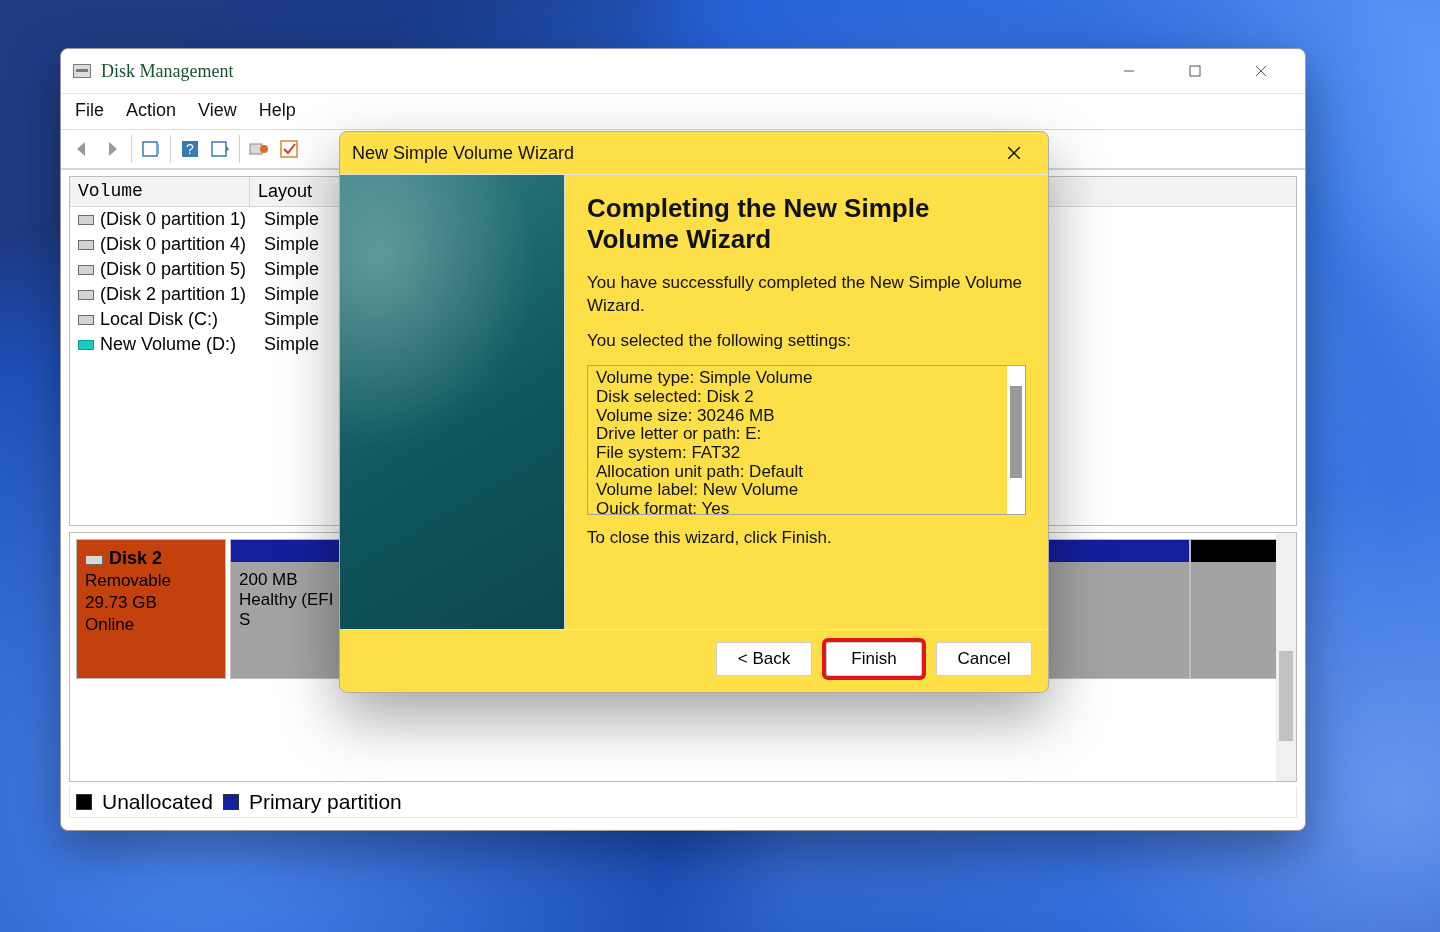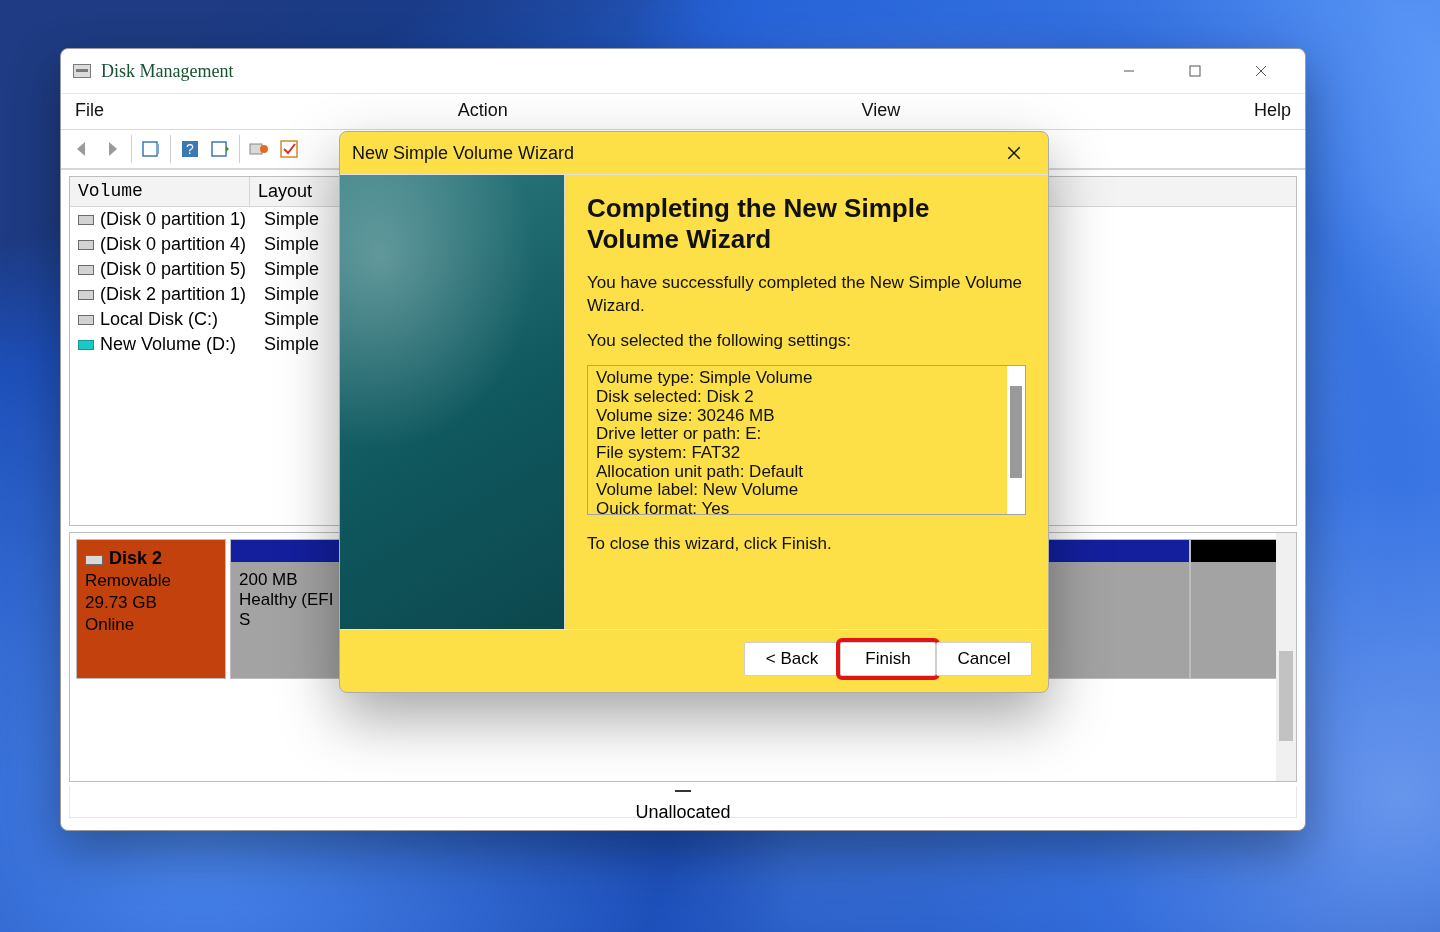--- a/index.html
+++ b/index.html
@@ -66,21 +66,20 @@
   .win-controls { margin-left: auto; display: flex; gap: 22px; padding-right: 14px; }
   .win-btn { width: 44px; height: 30px; display: flex; align-items: center; justify-content: center; color: #444; font-size: 14px; }
   .win-btn svg { width: 14px; height: 14px; }
 
   .dm-menubar {
     display: flex; gap: 22px;
     padding: 6px 14px 8px;
     font-size: 18px;
     color: #111;
     border-top: 1px solid #e6e6e6;
-    justify-content: space-between;
   }
   .dm-menubar span { }
 
   .dm-toolbar {
     display: flex; align-items: center; gap: 0;
     padding: 4px 6px 4px 6px;
     border-top: 1px solid #d9d9d9;
     border-bottom: 1px solid #d9d9d9;
     min-height: 36px;
     overflow: hidden;
@@ -164,26 +163,25 @@
     background: #f0f0f0;
   }
   .disk-scroll .thumb {
     position: absolute; left: 3px; top: 118px;
     width: 14px; height: 90px; background: #c2c2c2;
   }
 
   .legend {
     margin: 4px 8px 8px 8px;
     display: flex; align-items: center; gap: 10px;
-    font-size: 18px;
+    font-size: 21px;
     border: 1px solid #e6e6e6;
     border-top: none;
     padding: 4px 6px;
     height: 32px;
-    flex-direction: column;
   }
   .sw { width: 16px; height: 16px; display: inline-block; border: 1px solid #333;}
   .sw-black { background: #000; }
   .sw-blue { background: #131f9d; }
 
   
   .wizard {
     position: absolute;
     left: 339px; top: 131px;
     width: 710px; height: 562px;
@@ -235,20 +233,21 @@
   .wz-summary .scroll {
     position: absolute; right: 0; top: 0; bottom: 0;
     width: 18px; background: #fff;
   }
   .wz-summary .scroll .thumb {
     position: absolute; left: 3px; top: 20px;
     width: 12px; height: 92px; background: #999;
   }
   .wz-footer {
     display: flex; justify-content: flex-end; align-items: center;
+    gap: 14px;
     padding: 12px 16px 16px 16px;
     border-top: 1px solid #e6e6e6;
   }
   .wz-btn {
     min-width: 96px; height: 34px;
     padding: 0 16px;
     border: 1px solid #cfcfcf;
     background: #fff;
     font-size: 17px;
     border-radius: 2px;
@@ -449,21 +448,21 @@
             <div>Drive letter or path: E:</div>
             <div>File system: FAT32</div>
             <div>Allocation unit path: Default</div>
             <div>Volume label: New Volume</div>
             <div>Quick format: Yes</div>
           </div>
         <div class="scroll">
           <div class="thumb"></div>
         </div>
       </div>
-      <p style="margin-top:18px">To close this wizard, click Finish.</p>
+      <p style="margin-top:12px">To close this wizard, click Finish.</p>
     </div>
   </div>
   <div class="wz-footer">
     <div class="wz-btn">&lt; Back</div>
     <div class="wz-btn highlight-red">Finish</div>
     <div class="wz-btn">Cancel</div>
   </div>
 </div>
 
 </body></html>

